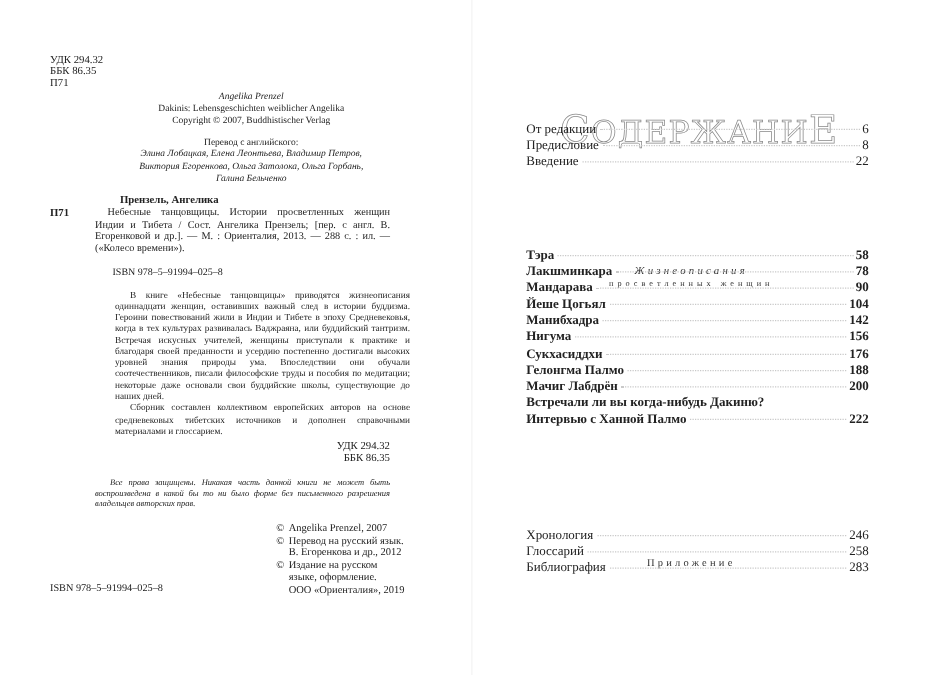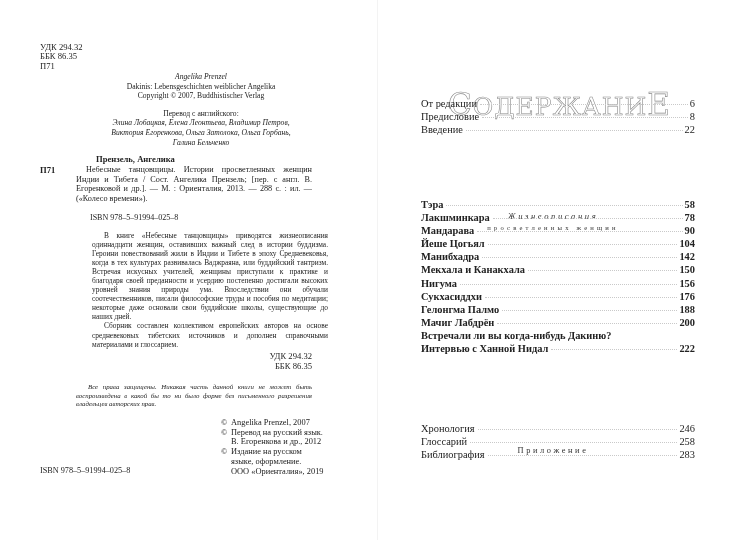--- a/index.html
+++ b/index.html
@@ -178,25 +178,20 @@
         <span class="lbl">Йеше Цогьял</span>
         <span class="lead"></span>
         <span class="pg">104</span>
       </div>
     <div class="toc-row">
         <span class="lbl">Манибхадра</span>
         <span class="lead"></span>
         <span class="pg">142</span>
       </div>
     <div class="toc-row">
-        <span class="lbl">Мекхала и Канакхала</span>
-        <span class="lead"></span>
-        <span class="pg">150</span>
-      </div>
-    <div class="toc-row">
         <span class="lbl">Нигума</span>
         <span class="lead"></span>
         <span class="pg">156</span>
       </div>
     <div class="toc-row">
         <span class="lbl">Сукхасиддхи</span>
         <span class="lead"></span>
         <span class="pg">176</span>
       </div>
     <div class="toc-row">
@@ -208,21 +203,21 @@
         <span class="lbl">Мачиг Лабдрён</span>
         <span class="lead"></span>
         <span class="pg">200</span>
       </div>
     <div class="toc-row nolead">
         <span class="lbl">Встречали ли вы когда-нибудь Дакиню?</span>
         <span class="lead"></span>
         <span class="pg"></span>
       </div>
     <div class="toc-row">
-        <span class="lbl">Интервью с Ханной Нидал</span>
+        <span class="lbl">Интервью с Ханной Палмо</span>
         <span class="lead"></span>
         <span class="pg">222</span>
       </div>
   </div>
 
   <div class="section-head sh3">Приложение</div>
 
   <div class="toc toc-c">
     <div class="toc-row">
         <span class="lbl">Хронология</span>

